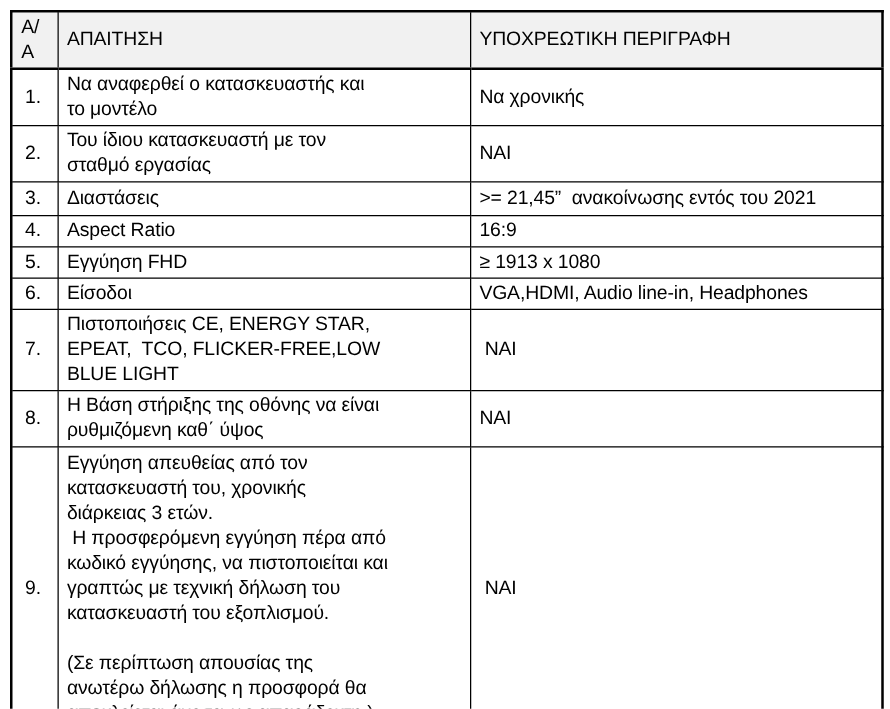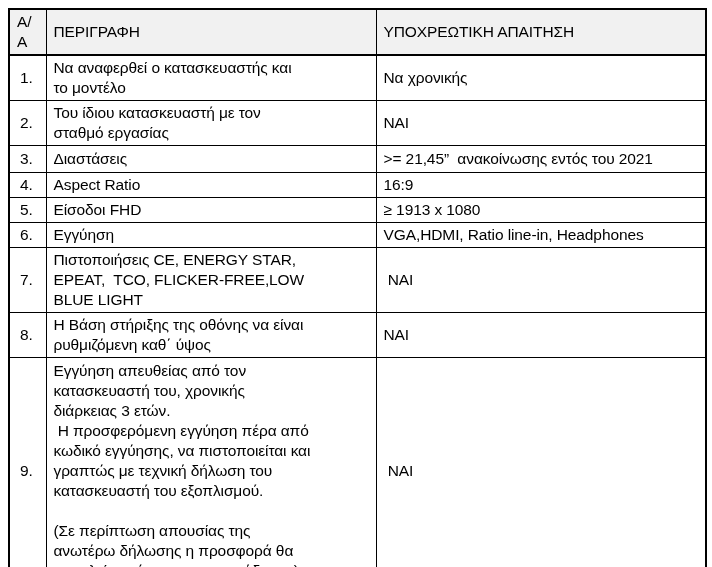--- a/index.html
+++ b/index.html
@@ -56,22 +56,22 @@
 <div class="page">
   <table class="specs">
     <colgroup>
       <col class="c-num">
       <col class="c-desc">
       <col class="c-req">
     </colgroup>
     <thead>
       <tr>
         <th>Α/Α</th>
-        <th>ΠΕΡΙΓΡΑΦΗ</th>
-        <th>ΥΠΟΧΡΕΩΤΙΚΗ ΑΠΑΙΤΗΣΗ</th>
+        <th>ΑΠΑΙΤΗΣΗ</th>
+        <th>ΥΠΟΧΡΕΩΤΙΚΗ ΠΕΡΙΓΡΑΦΗ</th>
       </tr>
     </thead>
     <tbody>
       <tr class="h44">
         <td class="num">1.</td>
         <td>Να αναφερθεί ο κατασκευαστής και
 το μοντέλο</td>
         <td>Να χρονικής</td>
       </tr>
       <tr class="h44">
@@ -85,27 +85,27 @@
         <td>Διαστάσεις</td>
         <td>&gt;= 21,45”  ανακοίνωσης εντός του 2021</td>
       </tr>
       <tr class="h23">
         <td class="num">4.</td>
         <td>Aspect Ratio</td>
         <td>16:9</td>
       </tr>
       <tr class="h23">
         <td class="num">5.</td>
-        <td>Είσοδοι FHD</td>
+        <td>Εγγύηση FHD</td>
         <td>≥ 1913 x 1080</td>
       </tr>
       <tr class="h24">
         <td class="num">6.</td>
-        <td>Εγγύηση</td>
-        <td>VGA,HDMI, Ratio line-in, Headphones</td>
+        <td>Είσοδοι</td>
+        <td>VGA,HDMI, Audio line-in, Headphones</td>
       </tr>
       <tr class="h64">
         <td class="num">7.</td>
         <td>Πιστοποιήσεις CE, ENERGY STAR,
 EPEAT,  TCO, FLICKER-FREE,LOW
 BLUE LIGHT</td>
         <td> ΝΑΙ</td>
       </tr>
       <tr class="h44">
         <td class="num">8.</td>

